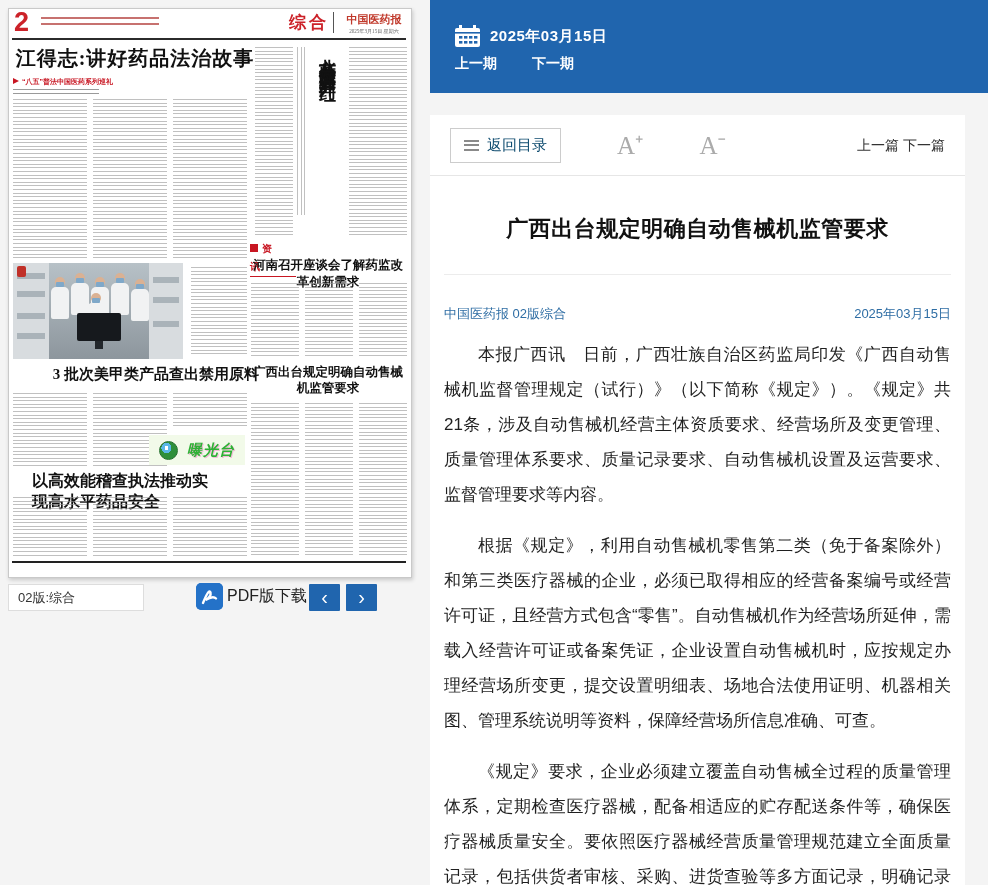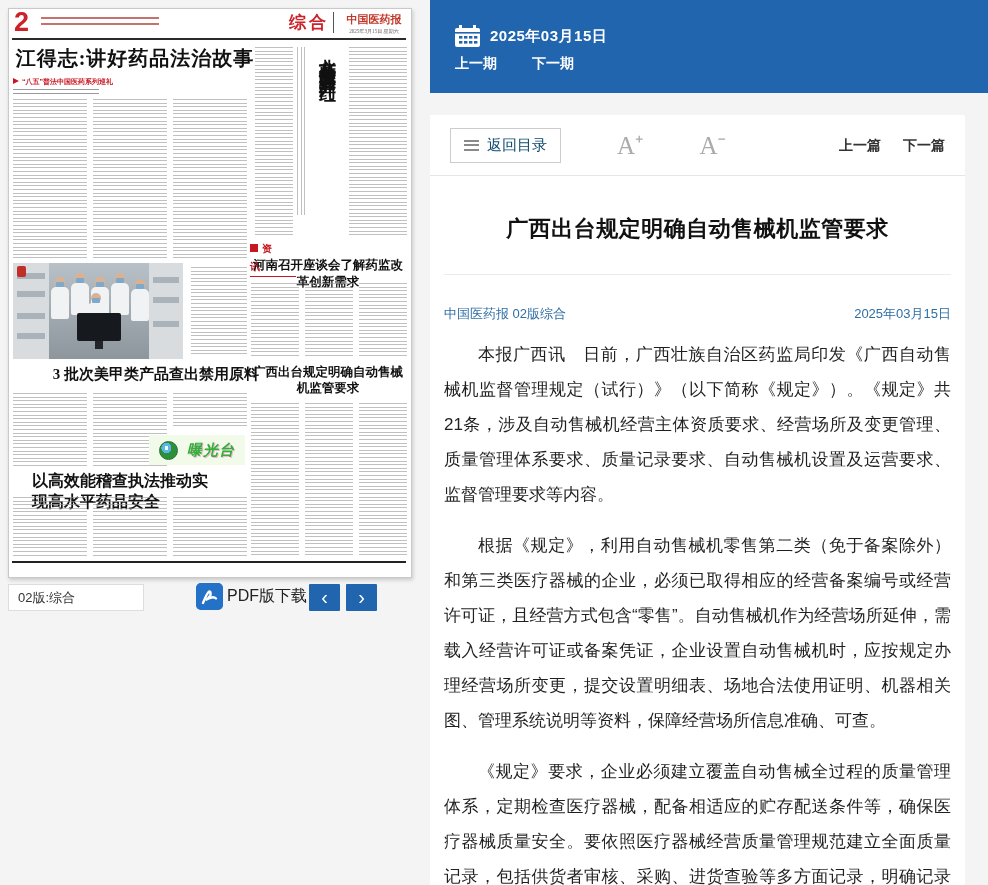--- a/index.html
+++ b/index.html
@@ -75,21 +75,21 @@
   .nav-btn{position:absolute;top:1px;width:31px;height:27px;background:#2065ae;border:none;color:#fff;font-size:20px;line-height:25px;cursor:pointer;border-radius:1px;}
   .nav-btn.prev{left:301px;} .nav-btn.next{left:338px;}
 
   
   .panel{position:absolute;left:430px;top:115px;width:535px;height:770px;background:#fff;padding:0 0 20px 0;}
   .toolbar{display:flex;align-items:center;padding:13px 20px 12px 20px;border-bottom:1px solid #e6e6e6;}
   .btn-toc{display:flex;align-items:center;gap:8px;border:1px solid #ccc;background:#fff;padding:7px 13px;font-size:15px;color:#0c4a6e;cursor:pointer;}
   .h-lines{display:inline-block;width:15px;height:11px;background:repeating-linear-gradient(to bottom,#8a8a8a 0 2px,transparent 2px 4.5px);}
   .font-btn{font-size:25px;color:#ababab;font-family:"Liberation Serif",serif;margin-left:56px;cursor:pointer;line-height:1;}
   .tool-right{margin-left:auto;font-size:14px;color:#333;}
-  .tool-right span{margin-left:18px;cursor:pointer;font-weight:bold;}
+  .tool-right span{cursor:pointer;}
   .art-title{margin:38px 30px 0 30px;text-align:center;font-size:22px;font-weight:bold;color:#111;letter-spacing:.5px;}
   .art-meta{margin:30px 14px 0 14px;border-top:1px solid #ececec;padding-top:30px;display:flex;justify-content:space-between;font-size:13px;color:#2e6da4;}
   .art-body{margin:14px 14px 0 14px;}
   .art-body p{font-size:17px;color:#1f1f1f;line-height:2.06;text-indent:2em;text-align:justify;margin:14px 0 16px 0;}
 </style>
 </head>
 <body>
 
 <div class="page">
 

